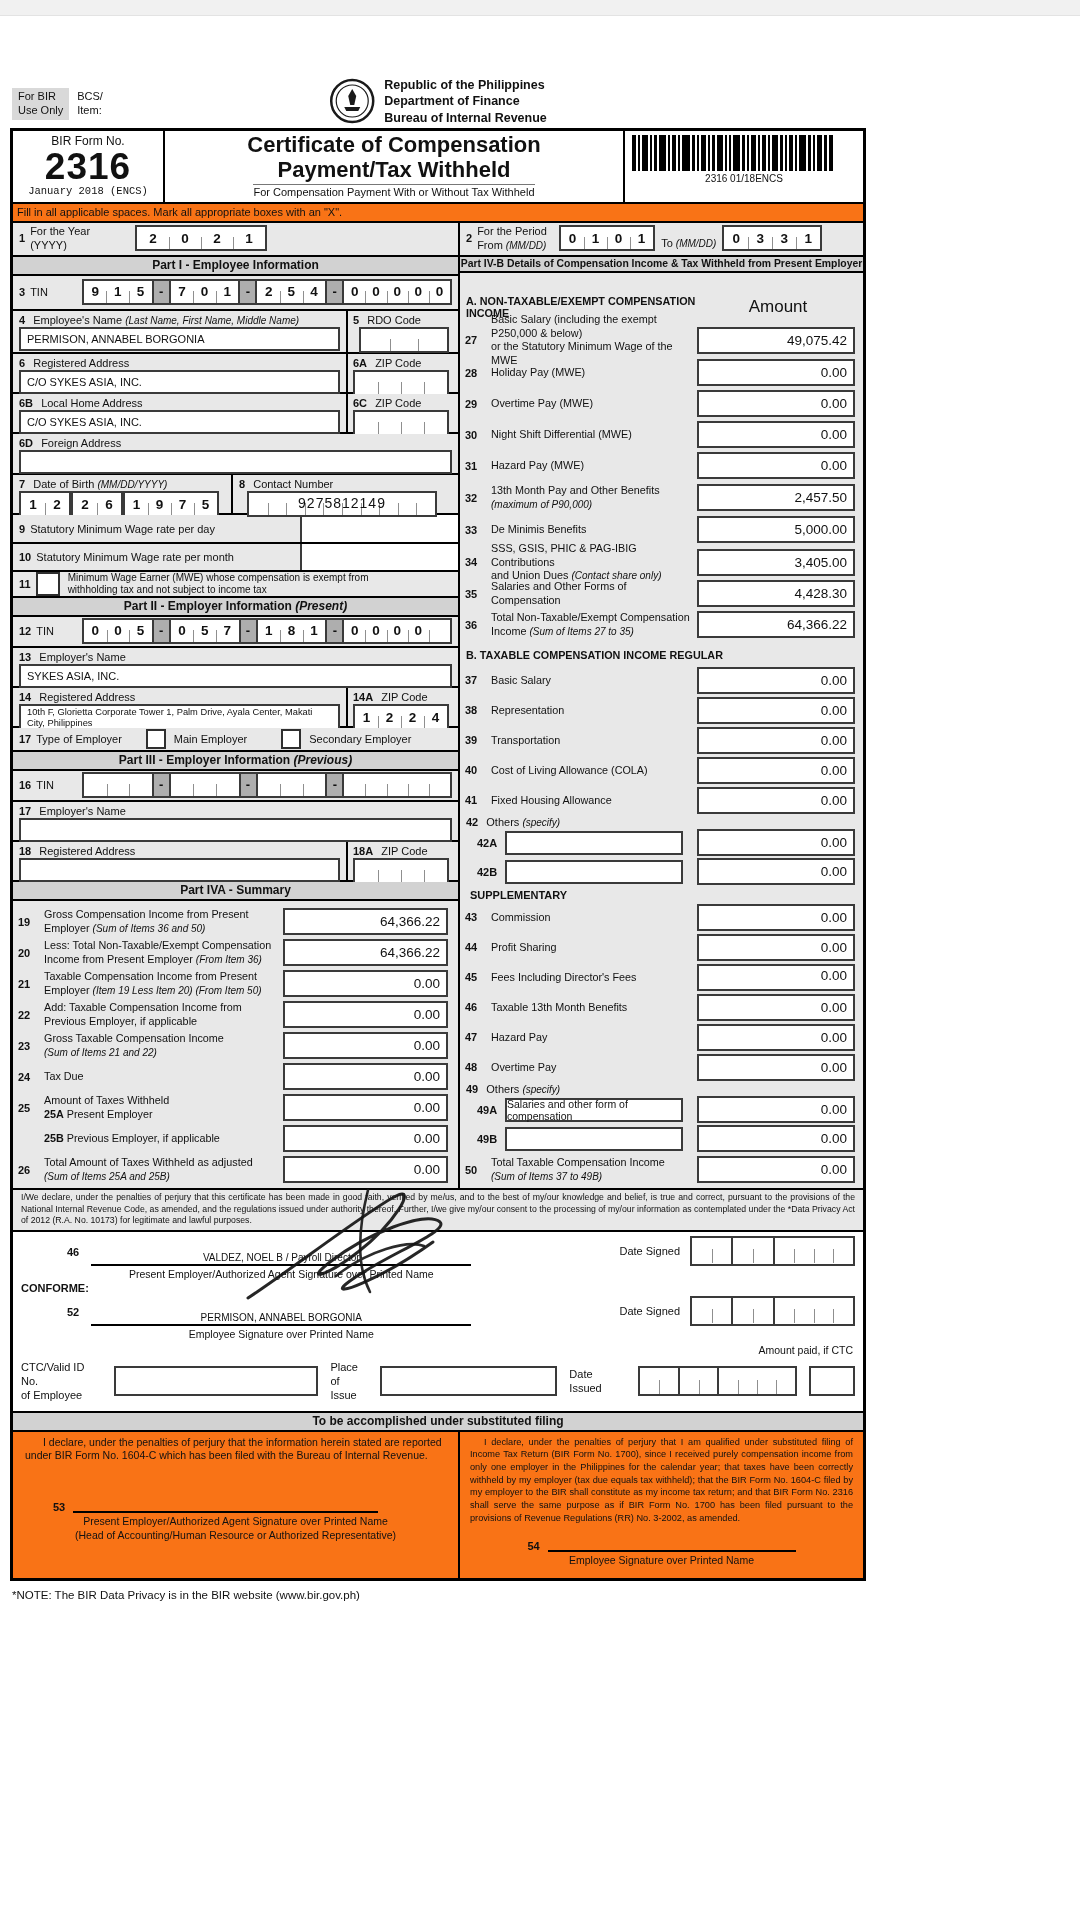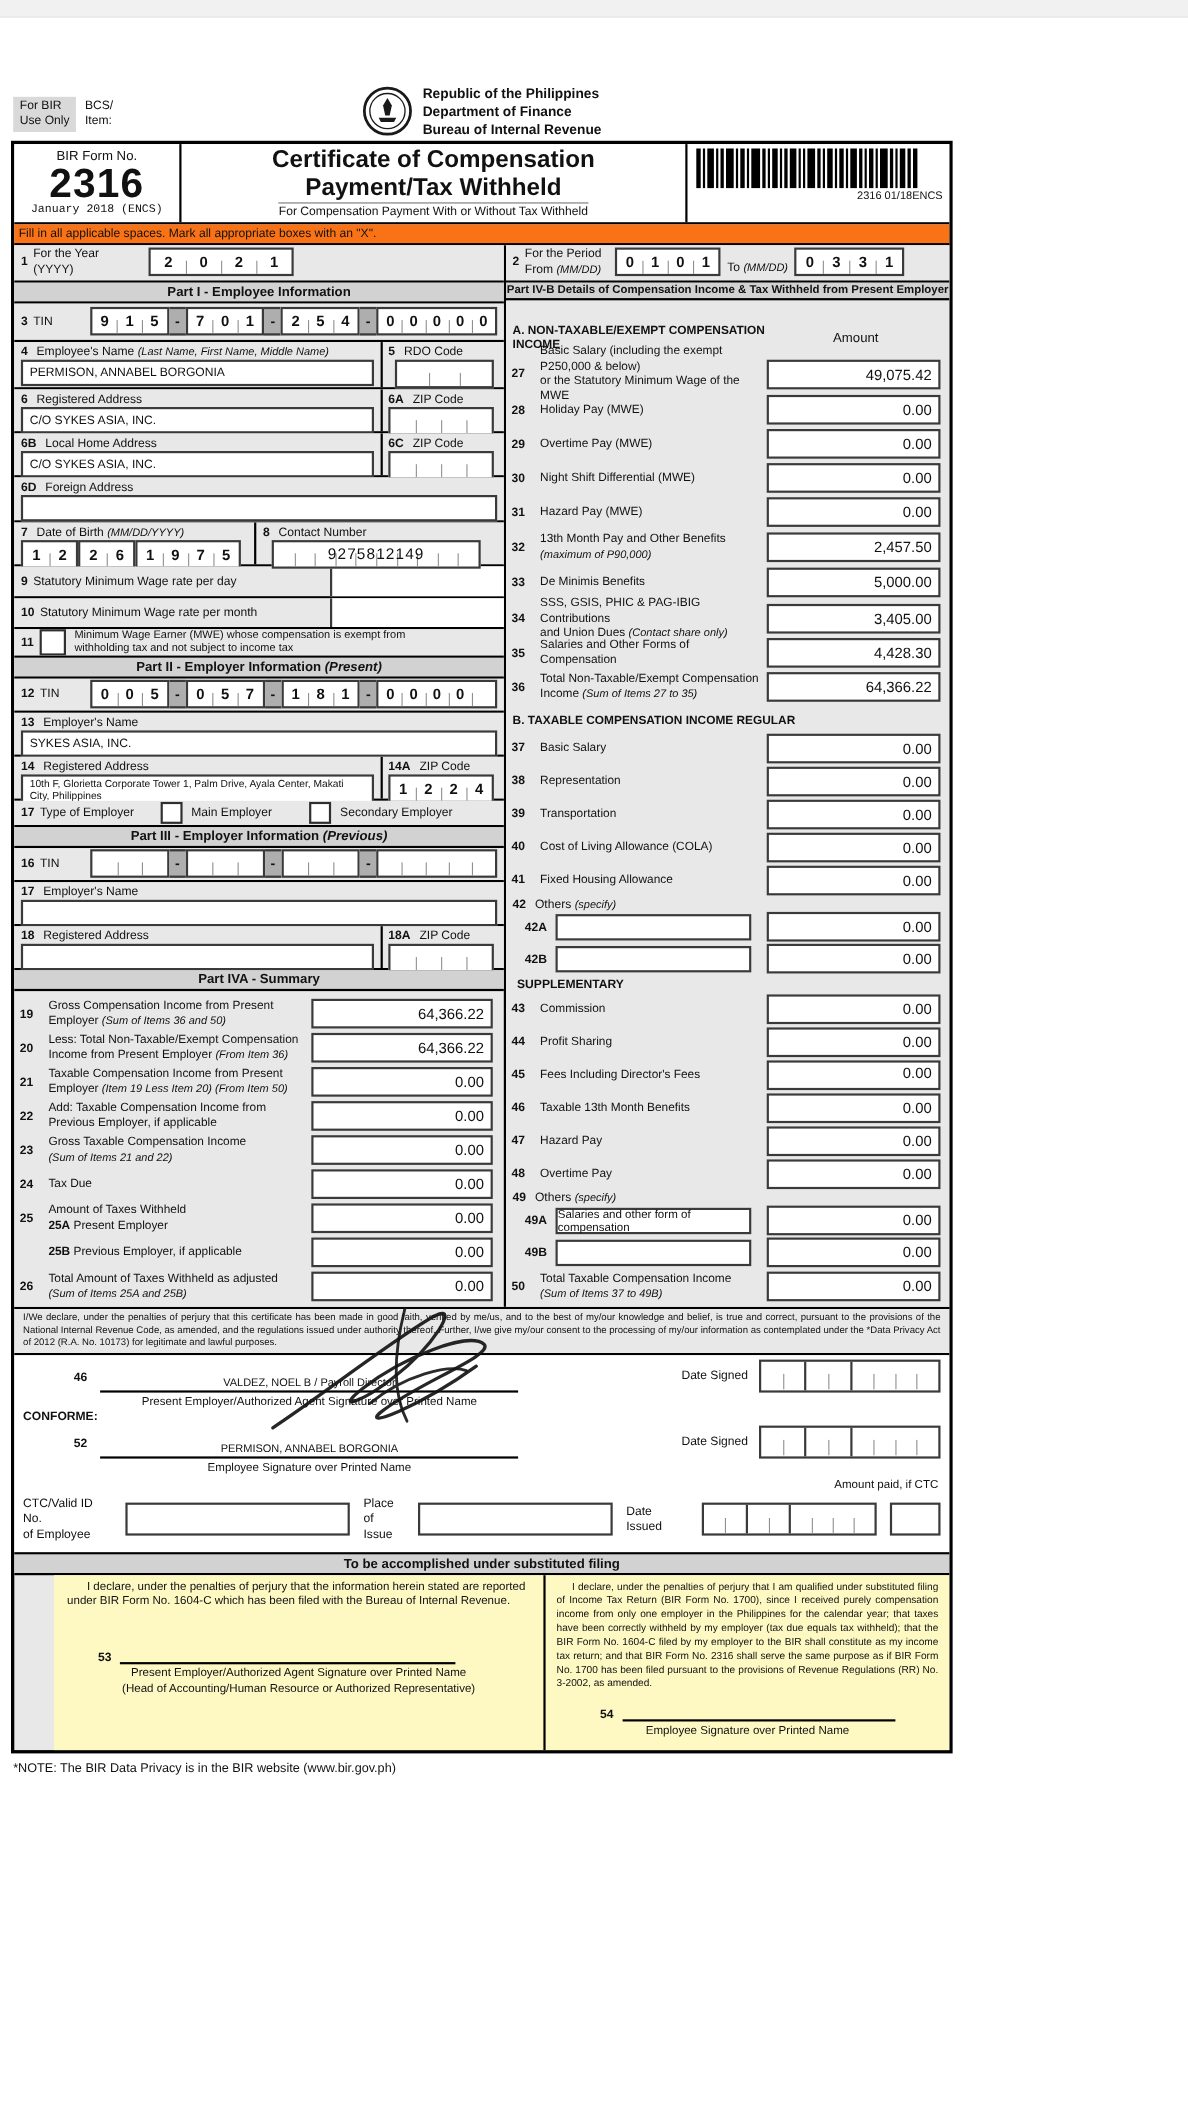--- a/index.html
+++ b/index.html
@@ -22,21 +22,21 @@
 
   
   .trow { display:flex; background:#fff; border-bottom:2px solid #000; }
   .tc1 { width:152px; border-right:2px solid #000; text-align:center; padding:3px 2px 2px; }
   .tc1 .fl { font-size:12px; }
   .tc1 .fn { font-size:37px; font-weight:bold; line-height:1.0; letter-spacing:1px; }
   .tc1 .rv { font-size:10.5px;font-family:Liberation Mono, monospace; }
   .tc2 { flex:1; text-align:center; padding:2px 4px; border-right:2px solid #000; }
   .tc2 .t1,.tc2 .t2 { font-size:22px; font-weight:bold; line-height:1.12; }
   .tc2 .sub { font-size:11px; border-top:1px solid #777; display:inline-block; padding-top:1px; margin-top:1px; }
-  .tc3 { width:238px; padding:4px 6px 2px; display:flex; flex-direction:column; align-items:flex-end; justify-content:flex-start; }
+  .tc3 { width:238px; padding:4px 6px 2px; display:flex; flex-direction:column; align-items:center; justify-content:flex-start; }
   .barcode { display:flex; align-items:stretch; height:36px; width:224px; background:#fff; }
   .barcode b { display:block; background:#000; margin-right:2px; }
   .bct { font-size:10px; margin-top:2px; }
 
   .instr { background:#f97316; border-bottom:2px solid #000; font-size:11px; padding:2px 4px 3px; }
 
   
   .cols { display:flex; align-items:stretch; border-bottom:2px solid #000; }
   .lcol { width:447px; border-right:2px solid #000; display:flex; flex-direction:column; background:#e8e8e8; }
   .rcol { flex:1; display:flex; flex-direction:column; background:#e8e8e8; }
@@ -76,21 +76,21 @@
   
   .arow { display:flex; align-items:center; padding:2px 8px 2px 5px; }
   .ano { width:26px; font-weight:bold; font-size:11px; flex-shrink:0; }
   .ano.w38 { width:40px; }
   .albl { flex:1; font-size:10.8px; line-height:1.25; padding-right:4px; }
   .albl .l2 { display:block; }
   .albl i { font-size:10px; }
   .abox { width:158px; flex-shrink:0; height:27px; background:#fff; border:2px solid #3a3a3a; display:flex; align-items:center; justify-content:flex-end; padding:0 6px; font-size:13.5px; }
   .abox-l { width:165px; }
   .sechd { font-size:10.8px; font-weight:bold; padding:22px 6px 4px; display:flex; align-items:center; }
-  .sechd .amt { width:158px; text-align:center; font-weight:normal; font-size:12px; flex-shrink:0; }
+  .sechd .amt { width:158px; text-align:center; font-weight:normal; font-size:17px; flex-shrink:0; }
   .sechd .tt { flex:1; }
   .specbox { flex:1; height:24px; background:#fff; border:2px solid #3a3a3a; margin-right:14px; display:flex; align-items:center; justify-content:center; font-size:10.5px; }
   .suphd { font-size:11px; font-weight:bold; padding:3px 6px 1px 10px; }
   .sum { flex:1; padding:5px 0 3px; }
   .sum .arow { padding:2px 10px 2px 5px; }
 
   
   .decl { background:#e8e8e8; border-bottom:2px solid #000; font-size:8.7px; line-height:1.32; padding:2px 8px 3px; text-align:justify; }
   .sigwrap { background:#fff; position:relative; padding:4px 8px 6px; }
   .scribble { position:absolute; left:205px; top:-52px; width:290px; height:130px; pointer-events:none; }
@@ -108,21 +108,21 @@
   .conforme { font-weight:bold; font-size:11px; margin:2px 0 2px 0; }
   .ctcrow { position:relative; display:flex; align-items:center; margin-top:4px; padding:16px 0 2px; }
   .ctclbl { font-size:11px; line-height:1.3; }
   .idbox { width:205px; height:30px; background:#fff; border:2px solid #3a3a3a; margin-left:10px; }
   .placebox { width:178px; height:30px; background:#fff; border:2px solid #3a3a3a; margin-left:10px; }
   .mlw { margin-left:12px; }
   .amtlbl { position:absolute; top:0; right:2px; font-size:10.5px; }
   .amtbox { width:46px; height:30px; background:#fff; border:2px solid #3a3a3a; margin-left:12px; }
 
   .subhdr { background:#d2d2d2; border-bottom:2px solid #000; text-align:center; font-weight:bold; font-size:12px; padding:1px 0 2px; }
-  .subcols { display:flex; background:#fef9c3;margin-left:36px; }
+  .subcols { display:flex; background:#f97316; }
   .subL { width:447px; border-right:2px solid #000; padding:4px 12px 10px; }
   .subR { flex:1; padding:4px 10px 10px; }
   .subtextL { font-size:10.5px; line-height:1.32; text-indent:18px; }
   .subtextR { font-size:9.2px; line-height:1.38; text-align:justify; text-indent:14px; }
   .sig53 { display:flex; align-items:flex-end; margin-top:36px; }
   .s53no { font-weight:bold; font-size:11px; margin-right:8px; margin-left:28px; }
   .s53line { width:305px; border-bottom:2px solid #000; height:14px; }
   .subcap { text-align:center; font-size:10.5px; line-height:1.3; margin-top:2px; }
   .sig54 { display:flex; align-items:flex-end; justify-content:center; margin-top:14px; }
   .s54line { width:248px; border-bottom:2px solid #000; height:14px; }

